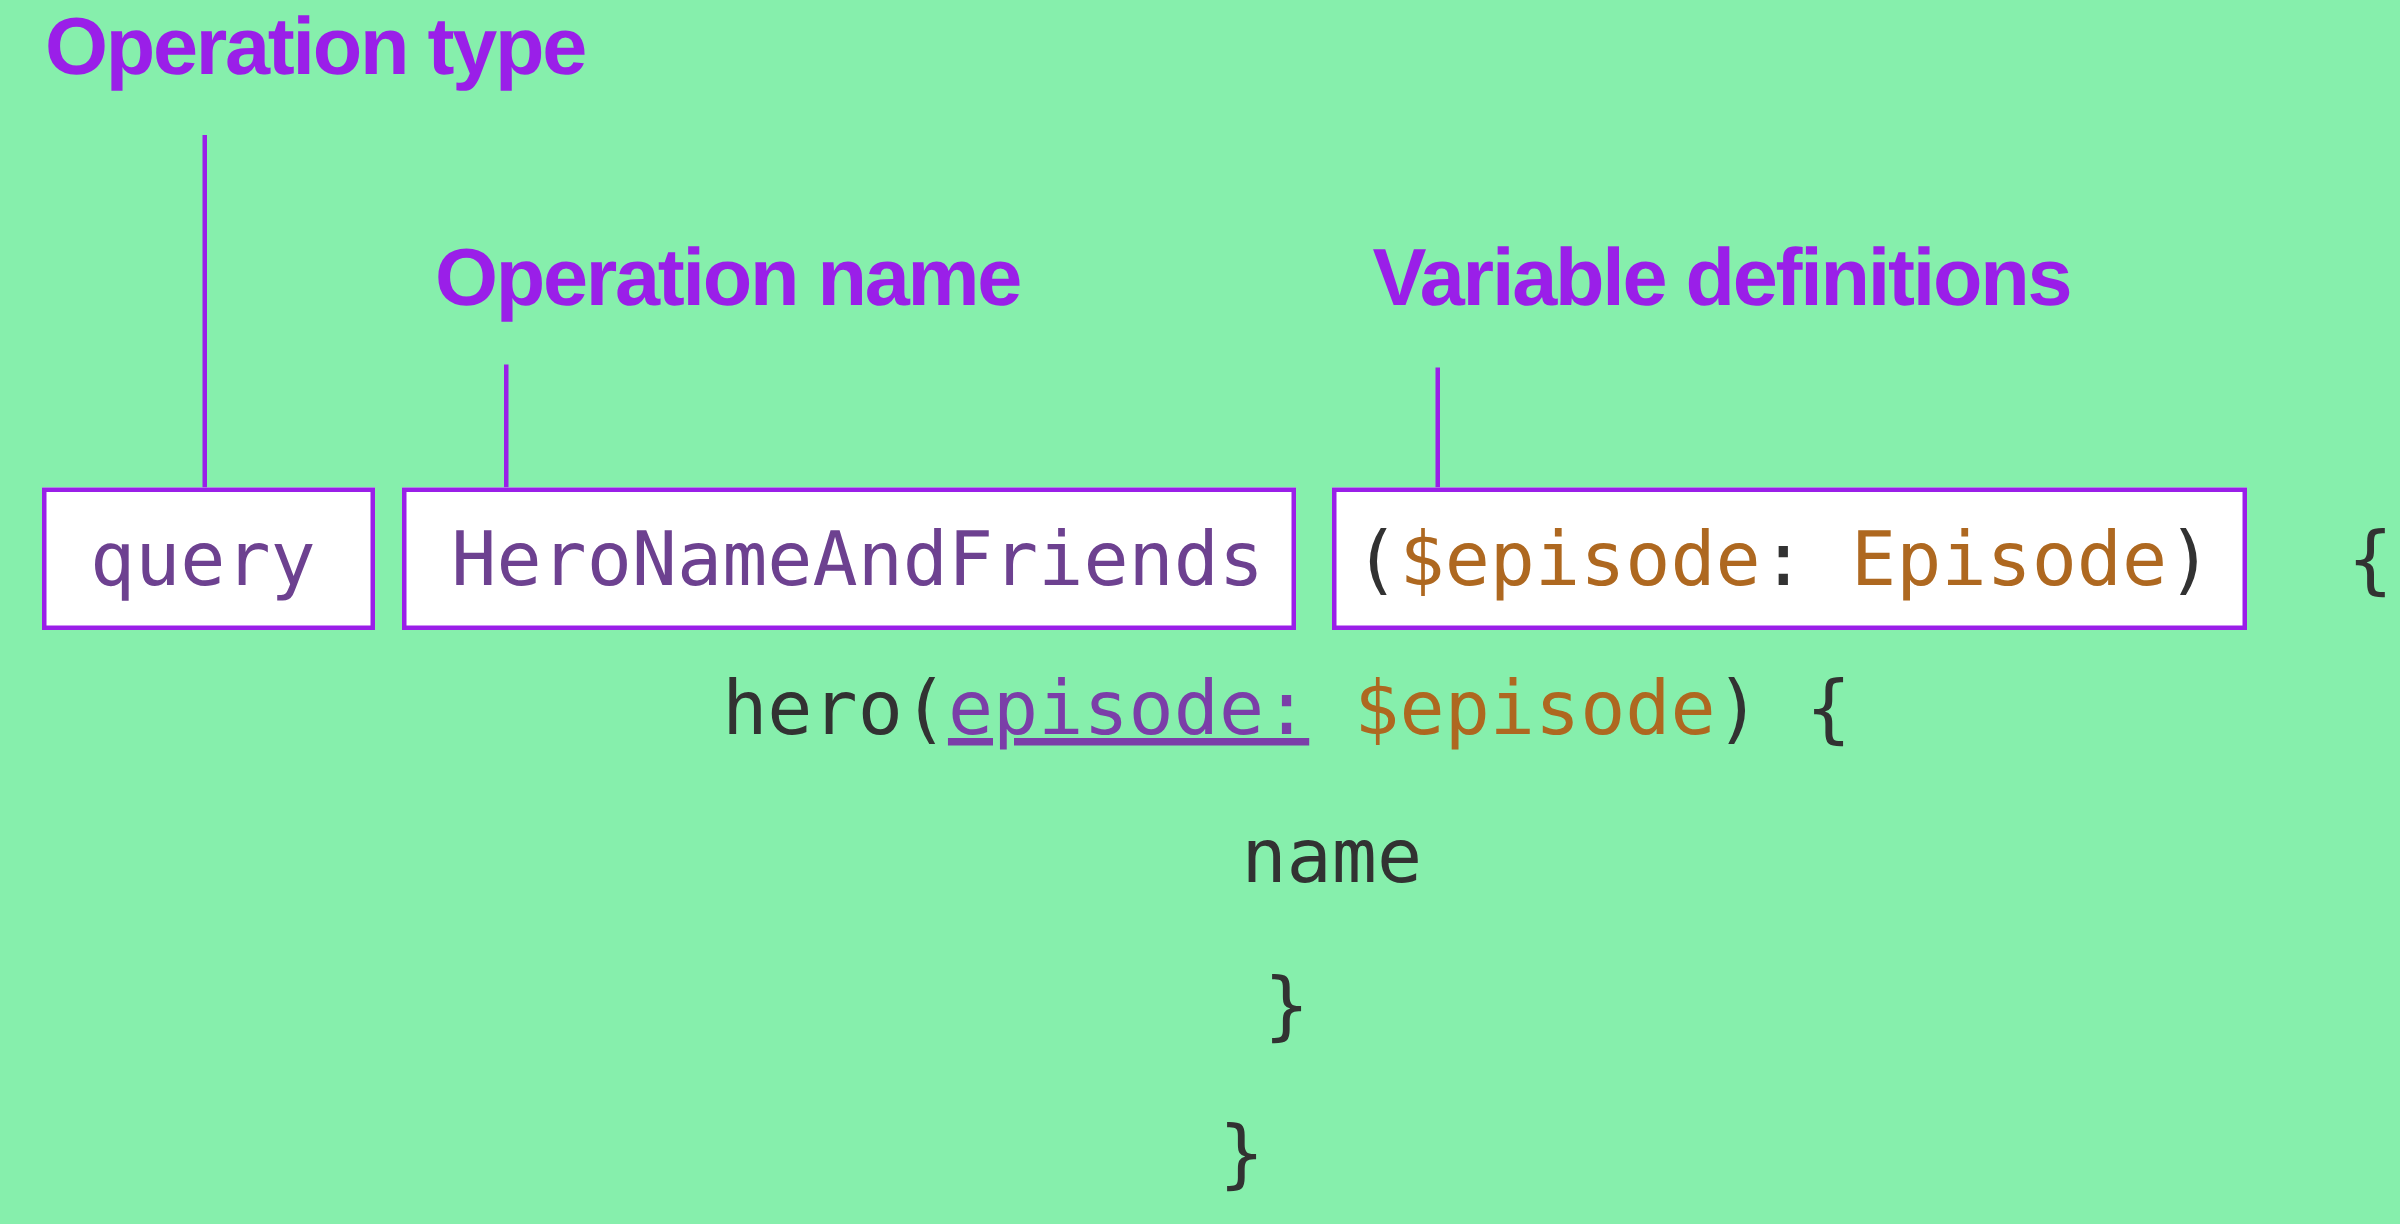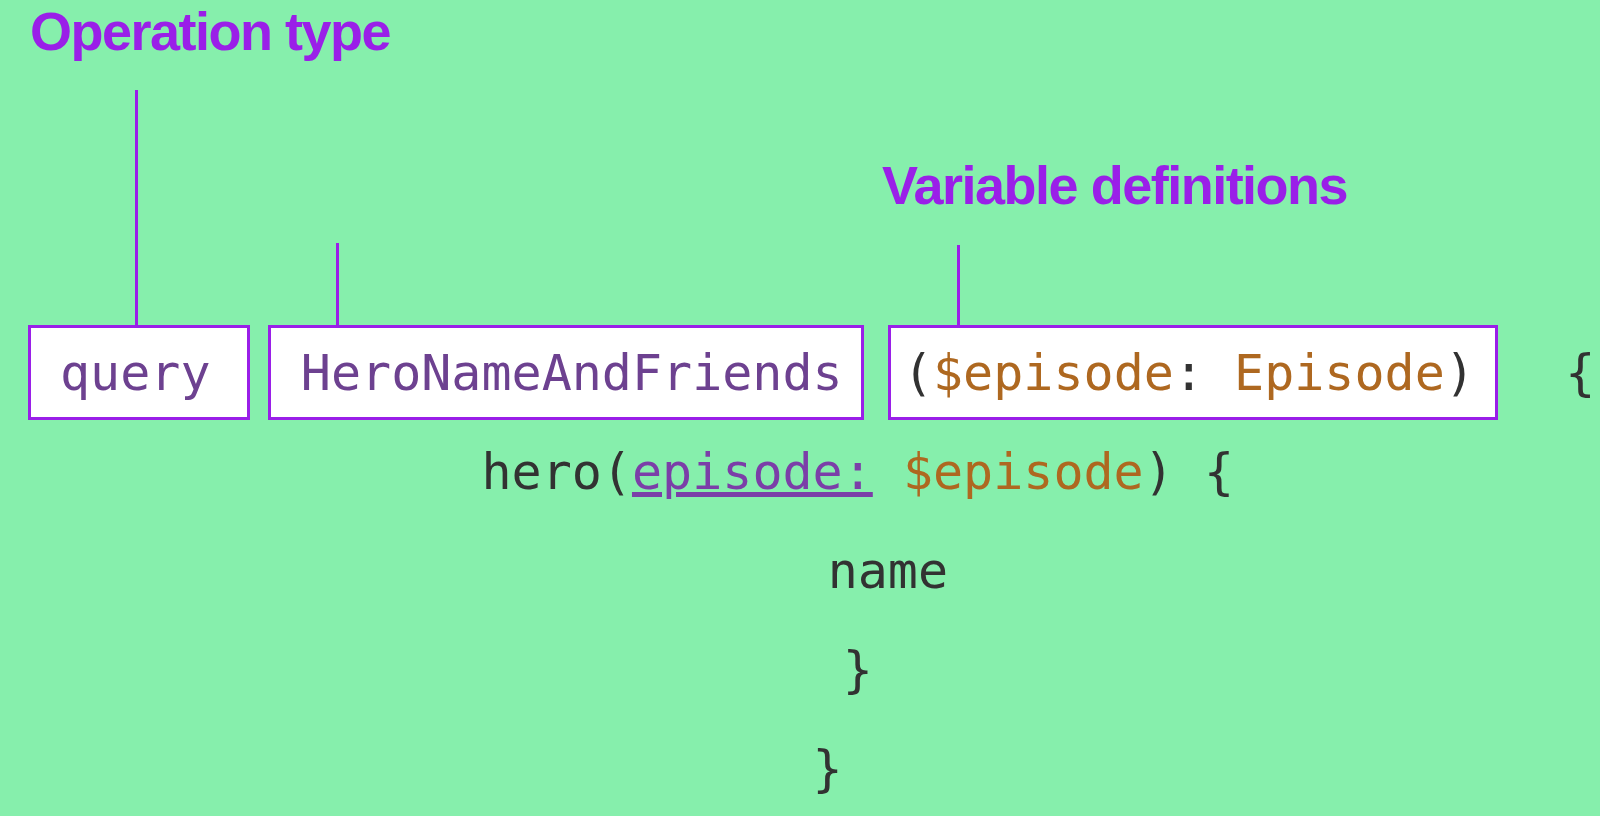--- a/index.html
+++ b/index.html
@@ -54,22 +54,23 @@
   .seg-attr  { color: var(--code_attr_purple); text-decoration: underline; }
   .seg-var   { color: var(--code_variable_brown); }
 </style>
 </head>
 <body>
 
 <div id="canvas">
 
   <div class="anno-label" style="left:30px; top:4px;">Operation type</div>
 
+  <div class="anno-label" style="left:290px; top:158px;">Operation name</div>
 
-  <div class="anno-label" style="left:882px; top:158px;">Variable definitions</div>
+  <div class="anno-label" style="left:915px; top:158px;">Variable definitions</div>
 
   <div class="connector" style="left:135px; top:90px; height:235px;"></div>
   <div class="connector" style="left:336px; top:243px; height:82px;"></div>
   <div class="connector" style="left:957px; top:245px; height:80px;"></div>
 
   <div class="token-box" style="left:28px; width:222px;"></div>
   <div class="token-box" style="left:268px; width:596px;"></div>
   <div class="token-box" style="left:888px; width:610px;"></div>
 
   <pre id="code"><div><span class="seg-kw">query</span><span class="seg-plain">   </span><span class="seg-kw">HeroNameAndFriends</span><span class="seg-plain">  </span><span class="seg-plain">(</span><span class="seg-var">$episode</span><span class="seg-plain">:</span><span class="seg-plain"> </span><span class="seg-var">Episode</span><span class="seg-plain">)</span><span class="seg-plain">   </span><span class="seg-plain">{</span></div><div><span class="seg-plain">  hero(</span><span class="seg-attr">episode:</span><span class="seg-plain"> </span><span class="seg-var">$episode</span><span class="seg-plain">) {</span></div><div><span class="seg-plain">    name</span></div><div><span class="seg-plain">  }</span></div><div><span class="seg-plain">}</span></div></pre>

